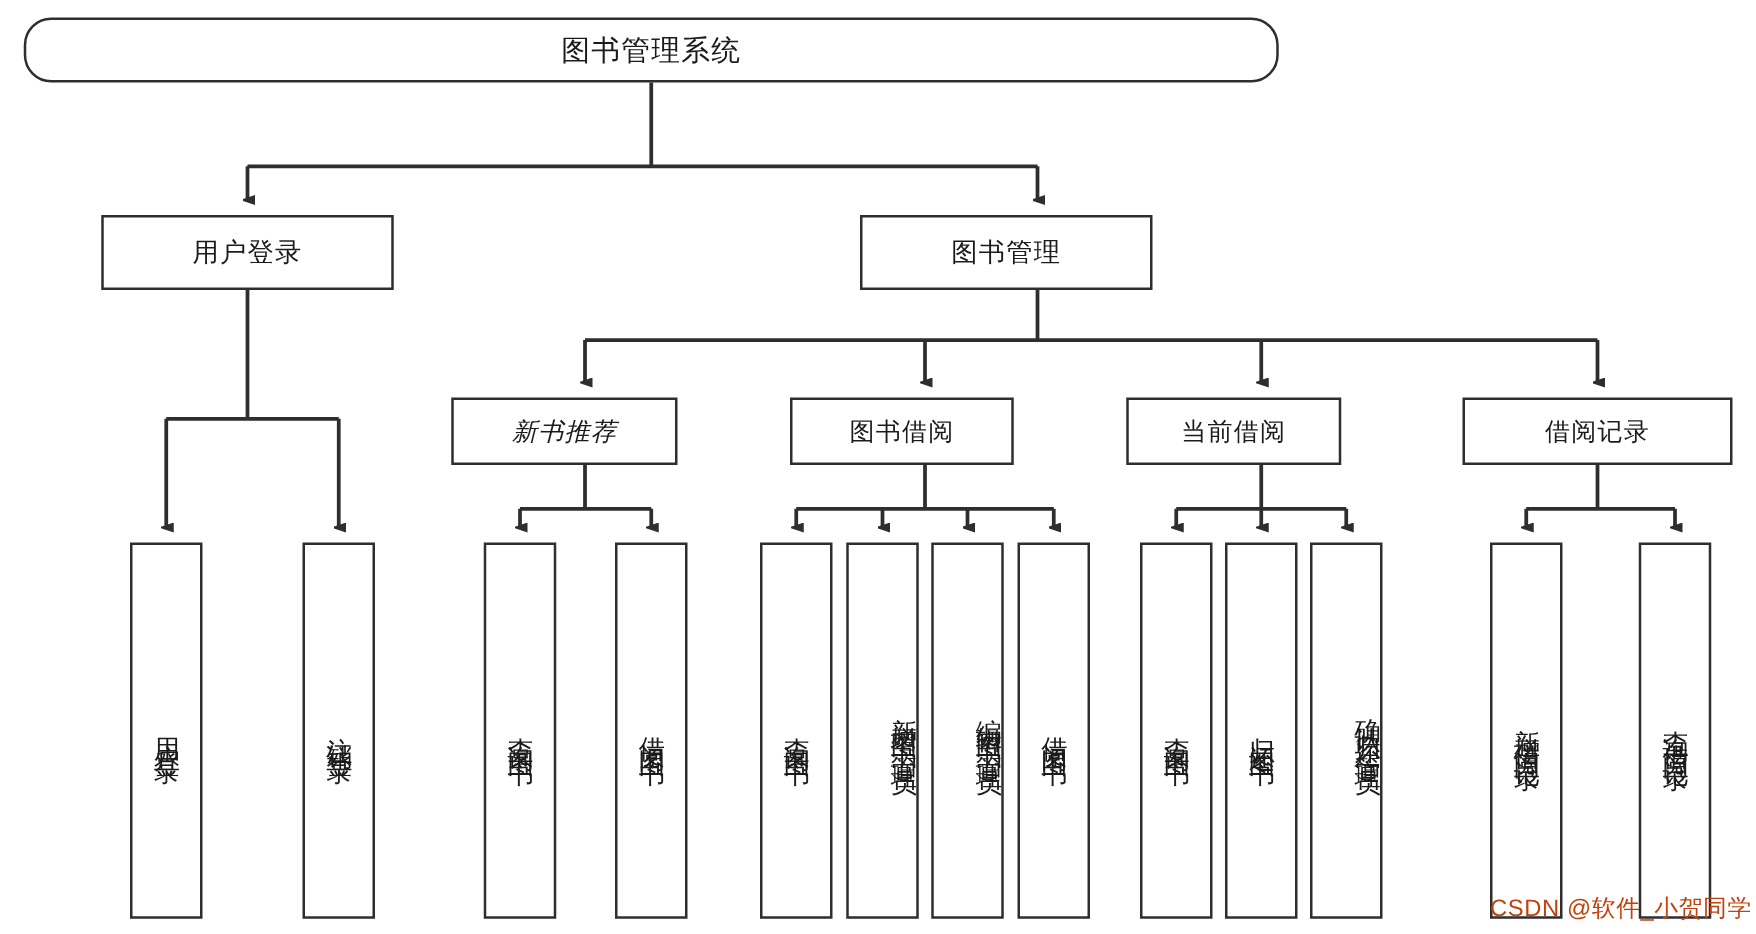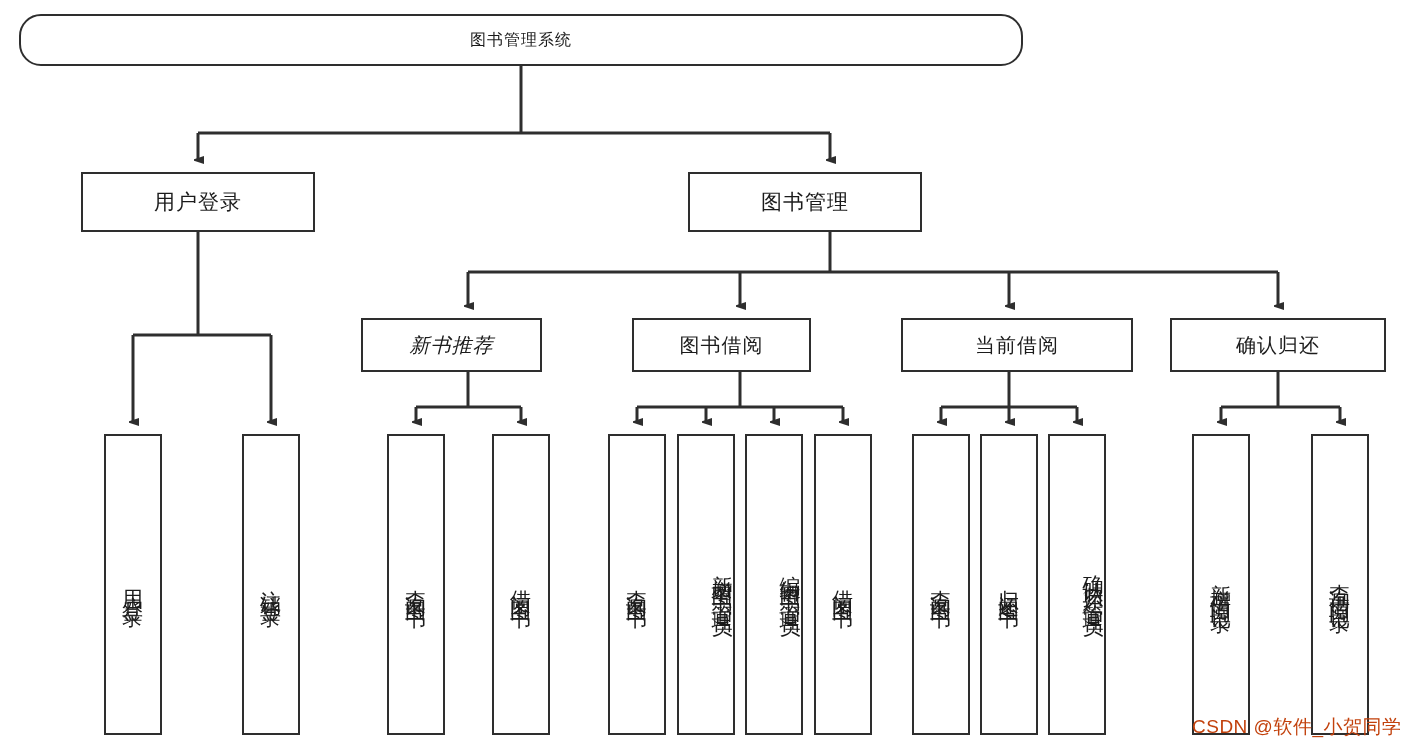--- a/index.html
+++ b/index.html
@@ -28,21 +28,21 @@
     position: absolute;
     box-sizing: border-box;
     background: #ffffff;
     border: 2.5px solid #2e2e2e;
     display: flex;
     align-items: center;
     justify-content: center;
     color: #1b1b1b;
   }
   .node-box.level-0 {
-    font-size: 16px;
+    font-size: 23px;
     letter-spacing: 1px;
     border-radius: 22px;
   }
   .node-box.level-1 {
     font-size: 21px;
     letter-spacing: 1px;
   }
   .node-box.level-2 {
     font-size: 20px;
     letter-spacing: 1px;
@@ -132,22 +132,22 @@
     </g>
   </svg>
 
   <div class="node-box level-0" style="left:19px; top:14px; width:1004px; height:52px;">图书管理系统</div>
 
   <div class="node-box level-1" style="left:81px; top:172px; width:234px; height:60px;">用户登录</div>
   <div class="node-box level-1" style="left:688px; top:172px; width:234px; height:60px;text-align:center;">图书管理</div>
 
   <div class="node-box level-2" style="left:361px; top:318px; width:181px; height:54px;font-style:italic;">新书推荐</div>
   <div class="node-box level-2" style="left:632px; top:318px; width:179px; height:54px;">图书借阅</div>
-  <div class="node-box level-2" style="left:901px; top:318px; width:232px; height:54px;">当前借阅</div>
-  <div class="node-box level-2" style="left:1170px; top:318px; width:216px; height:54px;">确认归还</div>
+  <div class="node-box level-2" style="left:901px; top:318px; width:172px; height:54px;">当前借阅</div>
+  <div class="node-box level-2" style="left:1170px; top:318px; width:216px; height:54px;">借阅记录</div>
 
   <div class="node-box leaf align-center" style="left:104px; top:434px; width:58px; height:301px;">
     <span class="leaf-label">用户登录</span>
   </div>
   <div class="node-box leaf align-center" style="left:242px; top:434px; width:58px; height:301px;">
     <span class="leaf-label">注销登录</span>
   </div>
 
   <div class="node-box leaf align-center" style="left:387px; top:434px; width:58px; height:301px;">
     <span class="leaf-label">查询图书</span>

